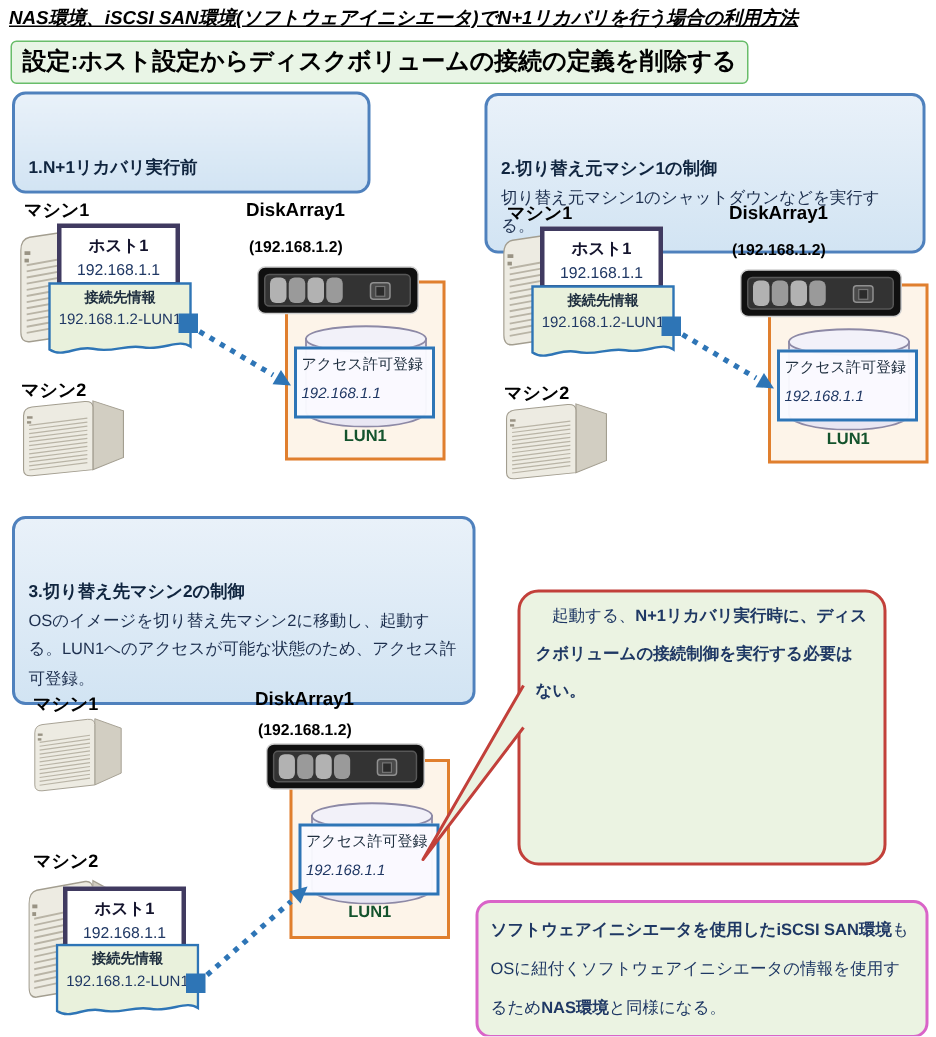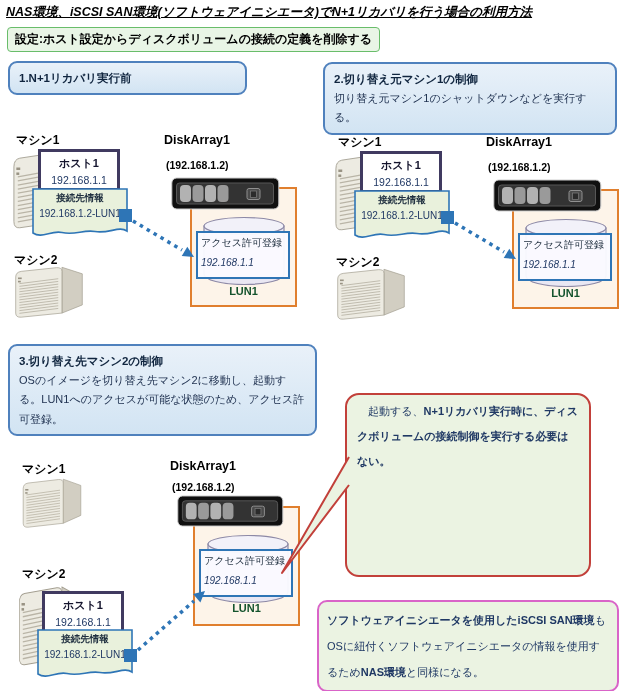--- a/index.html
+++ b/index.html
@@ -1,25 +1,25 @@
 <!DOCTYPE html>
 <html><head>
 <meta charset="utf-8">
 <style>
   html,body{margin:0;padding:0;background:#fff;}
   .canvas{position:relative;width:624px;height:691px;background:#fff;overflow:hidden;
           font-family:"Liberation Sans","DejaVu Sans",sans-serif;color:#111;}
   .abs{position:absolute;}
   .page-title{font-size:12.5px;font-weight:bold;color:#000;text-decoration:underline;white-space:nowrap;font-style:italic;}
   .setting-box{background:#e9f5e6;border:1.5px solid #69bd6a;border-radius:4px;
-               font-size:12px;font-weight:bold;color:#000;padding:3px 7px;white-space:nowrap;}
+               font-size:16px;font-weight:bold;color:#000;padding:3px 7px;white-space:nowrap;}
   .step-box{background:linear-gradient(180deg,#e9f1f9 0%,#d2e4f3 100%);
             border:2px solid #4f81bd;border-radius:9px;color:#1d2f4e;
             padding:5px 9px;font-size:11px;line-height:1.75;}
-  .step-head{font-weight:bold;font-size:11.5px;color:#10253f;}
+  .step-head{font-weight:bold;font-size:11.5px;color:#10253f;margin-top:34px;}
   .lbl{font-size:12px;font-weight:bold;color:#000;white-space:nowrap;}
   .lbl-big{font-size:12.5px;font-weight:bold;color:#000;white-space:nowrap;}
   .lbl-ip{font-size:10.5px;font-weight:bold;color:#000;white-space:nowrap;}
   .host-box{background:#fff;border:3px solid #403a60;text-align:center;}
   .host-name{font-size:11px;font-weight:bold;color:#14142d;padding-top:4px;}
   .host-ip{font-size:10.5px;color:#203864;padding-top:3px;}
   .scroll-wrap{width:96px;height:54px;}
   .scroll-title{position:absolute;left:0;top:4px;width:100%;text-align:center;
                 font-size:9.5px;font-weight:bold;color:#203040;}
   .scroll-val{position:absolute;left:0;top:20px;width:100%;text-align:center;

